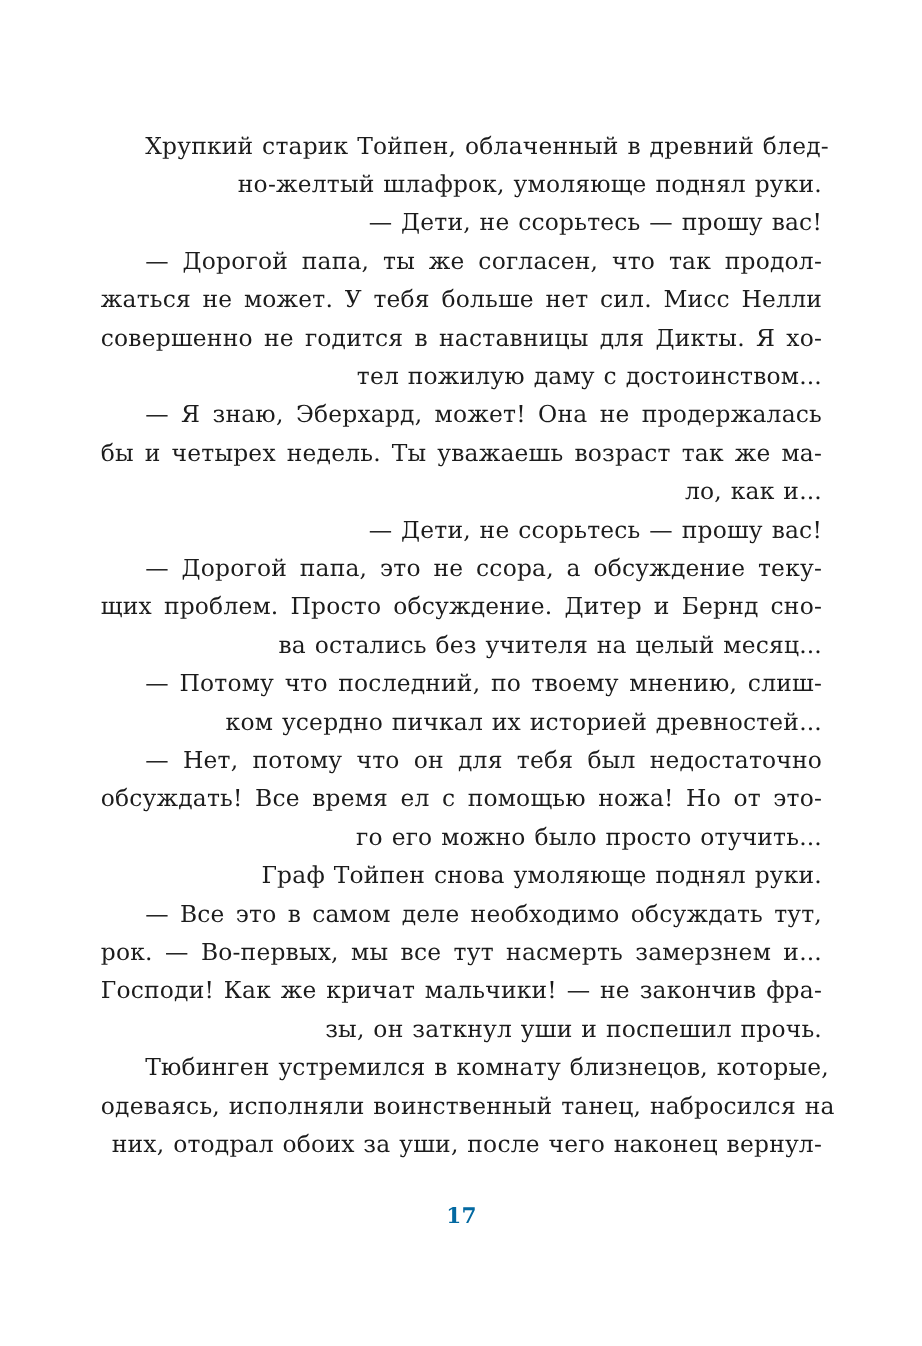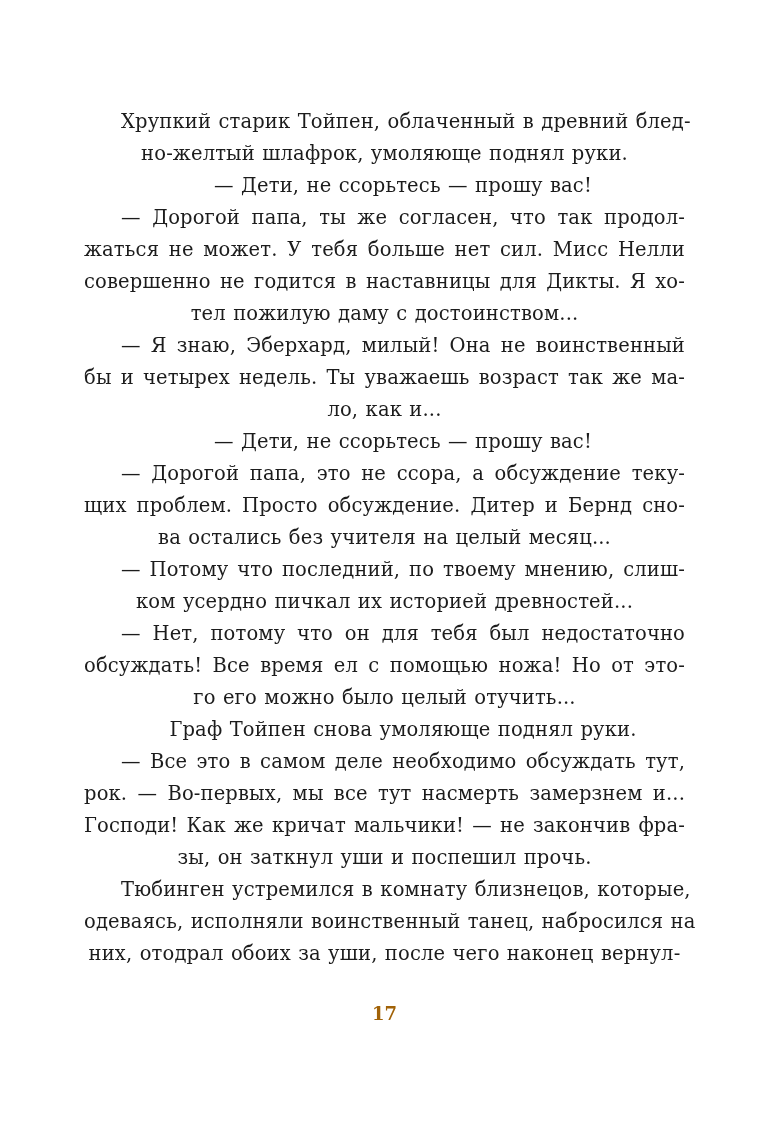--- a/index.html
+++ b/index.html
@@ -34,36 +34,36 @@
     font-size: 19.5px;
     line-height: 32px;
     height: 32px;
     white-space: nowrap;
     text-align: justify;
     text-align-last: justify;
     letter-spacing: 0.15px;
     word-spacing: 1px;
   }
   .line.end {
-    text-align: center;
+    text-align: right;
     text-align-last: auto;
   }
   .line.first {
     text-indent: 37px;
   }
   .folio {
     position: absolute;
     left: 84px;
     top: 1000px;
     width: 601px;
     text-align: center;
     font-size: 18px;
     font-weight: 700;
     line-height: 28px;
-    color: #a16207;
+    color: #0369a1;
   }
 </style>
 </head>
 <body>
 
 <div class="page">
   <div class="text-block" id="text-block">
       <div class="paragraph">
         <div class="line first">Хрупкий старик Тойпен, облаченный в древний блед-</div>
         <div class="line end">но-желтый шлафрок, умоляюще поднял руки.</div>
@@ -71,40 +71,40 @@
       <div class="paragraph">
         <div class="line first end">—  Дети, не ссорьтесь — прошу вас!</div>
       </div>
       <div class="paragraph">
         <div class="line first">—  Дорогой папа, ты же согласен, что так продол-</div>
         <div class="line">жаться не может. У тебя больше нет сил. Мисс Нелли</div>
         <div class="line">совершенно не годится в наставницы для Дикты. Я хо-</div>
         <div class="line end">тел пожилую даму с достоинством...</div>
       </div>
       <div class="paragraph">
-        <div class="line first">—  Я знаю, Эберхард, милый! Она не воинственный</div>
+        <div class="line first">—  Я знаю, Эберхард, может! Она не продержалась</div>
         <div class="line">бы и четырех недель. Ты уважаешь возраст так же ма-</div>
         <div class="line end">ло, как и...</div>
       </div>
       <div class="paragraph">
         <div class="line first end">—  Дети, не ссорьтесь — прошу вас!</div>
       </div>
       <div class="paragraph">
         <div class="line first">—  Дорогой папа, это не ссора, а обсуждение теку-</div>
         <div class="line">щих проблем. Просто обсуждение. Дитер и Бернд сно-</div>
         <div class="line end">ва остались без учителя на целый месяц...</div>
       </div>
       <div class="paragraph">
         <div class="line first">—  Потому что последний, по твоему мнению, слиш-</div>
         <div class="line end">ком усердно пичкал их историей древностей...</div>
       </div>
       <div class="paragraph">
         <div class="line first">—  Нет, потому что он для тебя был недостаточно</div>
         <div class="line">обсуждать! Все время ел с помощью ножа! Но от это-</div>
-        <div class="line end">го его можно было целый отучить...</div>
+        <div class="line end">го его можно было просто отучить...</div>
       </div>
       <div class="paragraph">
         <div class="line first end">Граф Тойпен снова умоляюще поднял руки.</div>
       </div>
       <div class="paragraph">
         <div class="line first">—  Все это в самом деле необходимо обсуждать тут,</div>
         <div class="line">рок. — Во-первых, мы все тут насмерть замерзнем и...</div>
         <div class="line">Господи! Как же кричат мальчики! — не закончив фра-</div>
         <div class="line end">зы, он заткнул уши и поспешил прочь.</div>
       </div>

